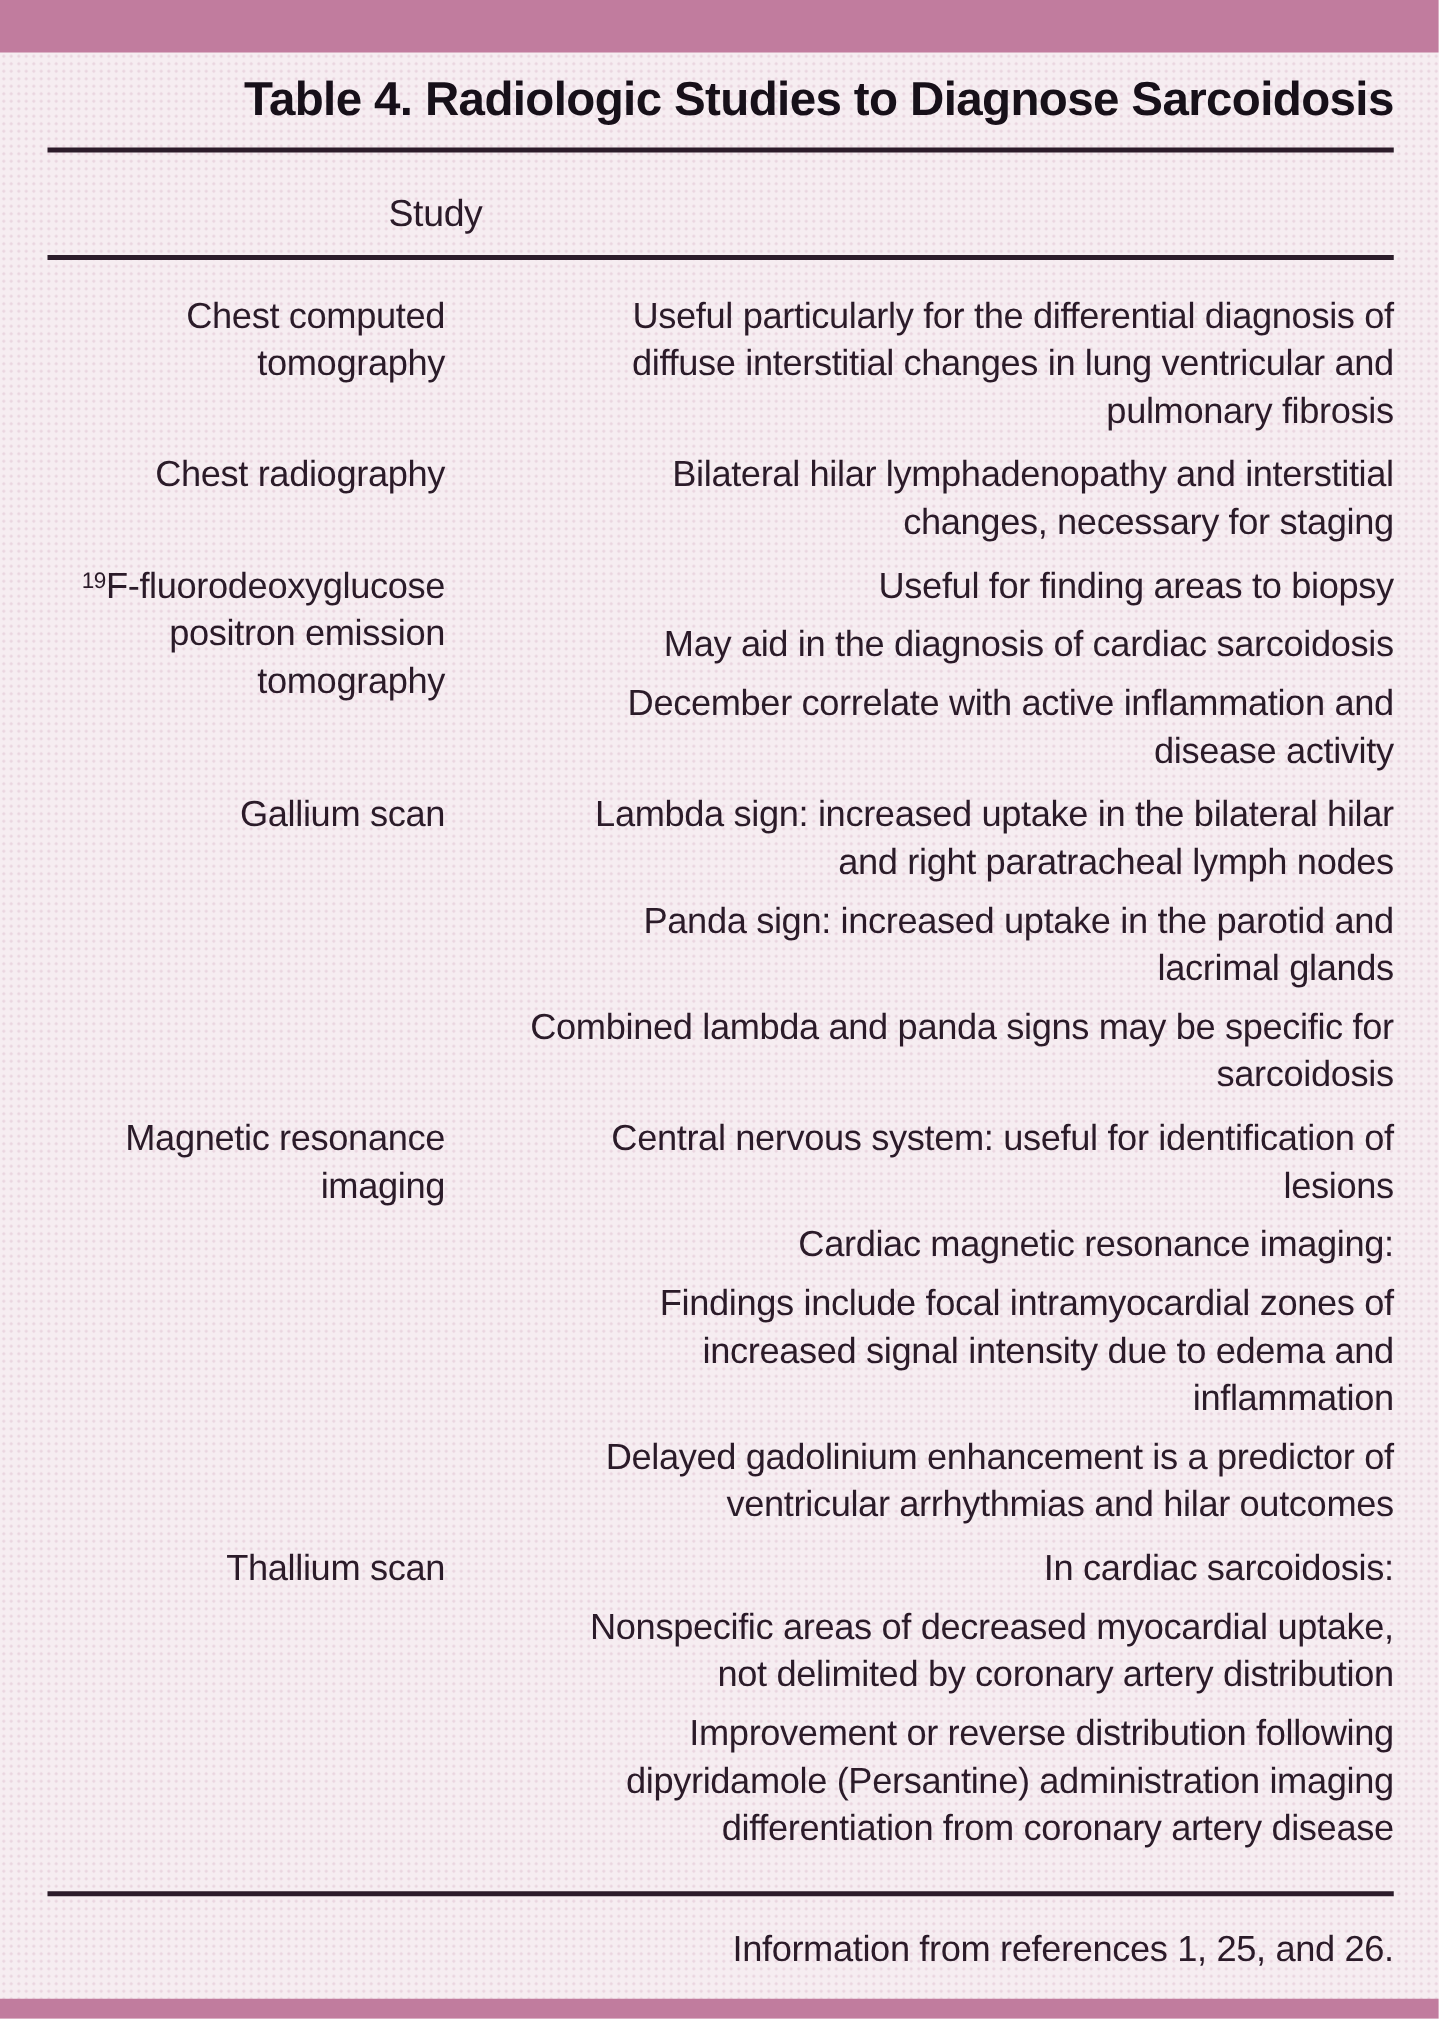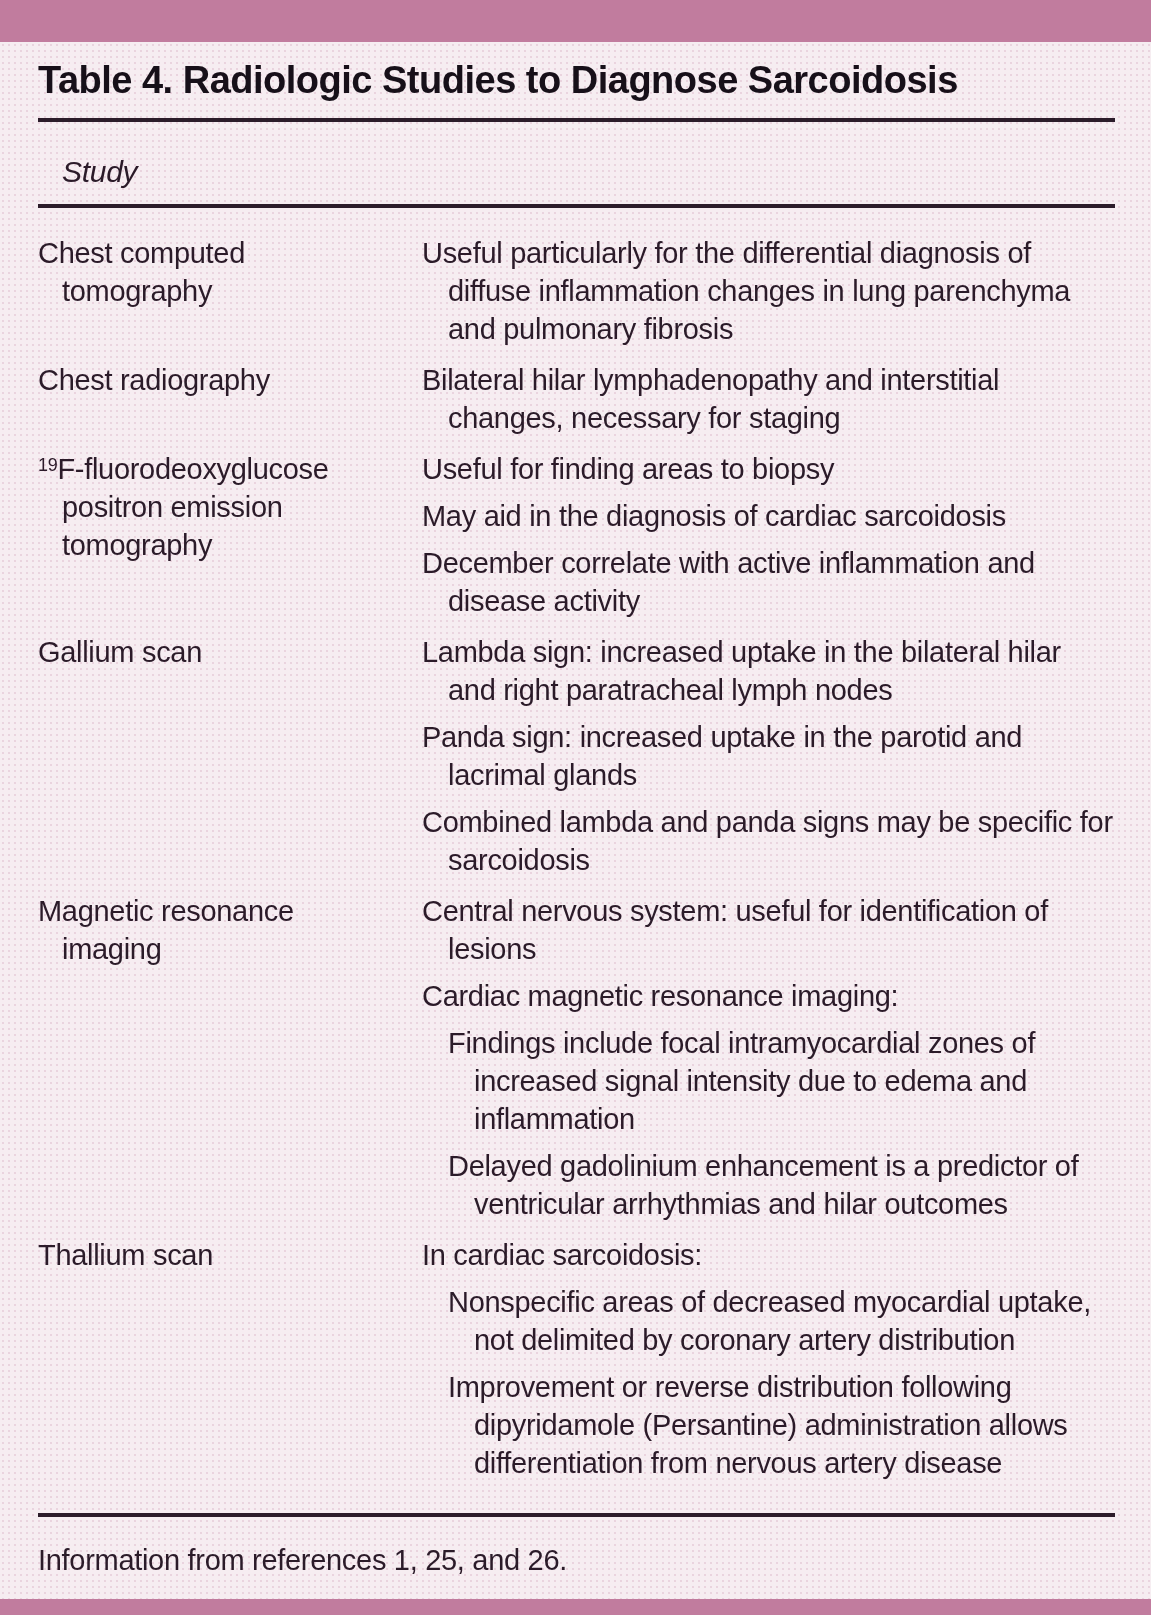--- a/index.html
+++ b/index.html
@@ -1,21 +1,21 @@
 <!DOCTYPE html>
 <html style="--accent: #c17c9e; --bg: #f6edf1; --ink: #2b1b29; --rule: #2c1c2a;"><head>
 <meta charset="utf-8">
 <style>
   :root {
     --accent: #c17c9e;
     --bg: #f6edf1;
     --ink: #2b1b29;
     --rule: #2c1c2a;
   }
-  * { box-sizing: border-box; }
+  * { box-sizing: border-box; text-align: right; }
   html, body { margin: 0; padding: 0; }
   body {
     width: 1151px;
     height: 1615px;
     font-family: "Liberation Sans", sans-serif;
   }
   .page {
     position: relative;
     width: 1151px;
     height: 1615px;
@@ -52,25 +52,23 @@
     border-top: 4px solid var(--rule);
     margin: 0;
   }
   .rule.under-title { margin-top: 16px; }
   .rule.under-headers { margin-top: 14px; }
   .rule.above-footnote { margin-top: 22px; }
   .head-row {
     display: grid;
     grid-template-columns: 348px 1fr;
     margin-top: 32px;
-    font-style: italic;
     font-size: 30px;
     line-height: 36px;
     letter-spacing: -0.3px;
-    margin-left: 24px;
   }
   .table-body { margin-top: 26px; }
   .row {
     display: grid;
     grid-template-columns: 348px 1fr;
     margin-bottom: 4px;
     gap: 36px;
   }
   .study-cell {
     font-size: 29px;
@@ -116,21 +114,21 @@
 
     <div class="head-row">
       <div>Study</div>
     </div>
     <hr class="rule under-headers">
 
     <div class="table-body">
         <div class="row">
           <div class="study-cell">Chest computed tomography</div>
           <div class="findings-cell">
-            <p class="level-0">Useful particularly for the differential diagnosis of diffuse inflammation changes in lung parenchyma and pulmonary fibrosis</p>
+            <p class="level-0">Useful particularly for the differential diagnosis of diffuse interstitial changes in lung ventricular and pulmonary fibrosis</p>
           </div>
         </div>
         <div class="row">
           <div class="study-cell">Chest radiography</div>
           <div class="findings-cell">
             <p class="level-0">Bilateral hilar lymphadenopathy and interstitial changes, necessary for staging</p>
           </div>
         </div>
         <div class="row">
           <div class="study-cell"><sup>19</sup>F-fluorodeoxyglucose positron emission tomography</div>
@@ -155,21 +153,21 @@
             <p class="level-0">Cardiac magnetic resonance imaging:</p>
             <p class="level-1">Findings include focal intramyocardial zones of increased signal intensity due to edema and inflammation</p>
             <p class="level-1">Delayed gadolinium enhancement is a predictor of ventricular arrhythmias and hilar outcomes</p>
           </div>
         </div>
         <div class="row">
           <div class="study-cell">Thallium scan</div>
           <div class="findings-cell">
             <p class="level-0">In cardiac sarcoidosis:</p>
             <p class="level-1">Nonspecific areas of decreased myocardial uptake, not delimited by coronary artery distribution</p>
-            <p class="level-1">Improvement or reverse distribution following dipyridamole (Persantine) administration allows differentiation from nervous artery disease</p>
+            <p class="level-1">Improvement or reverse distribution following dipyridamole (Persantine) administration imaging differentiation from coronary artery disease</p>
           </div>
         </div>
       </div>
 
     <hr class="rule above-footnote">
     <p class="footnote">Information from references 1, 25, and 26.</p>
   </div>
 
   <div class="accent-bar bottom"></div>
 </div>

